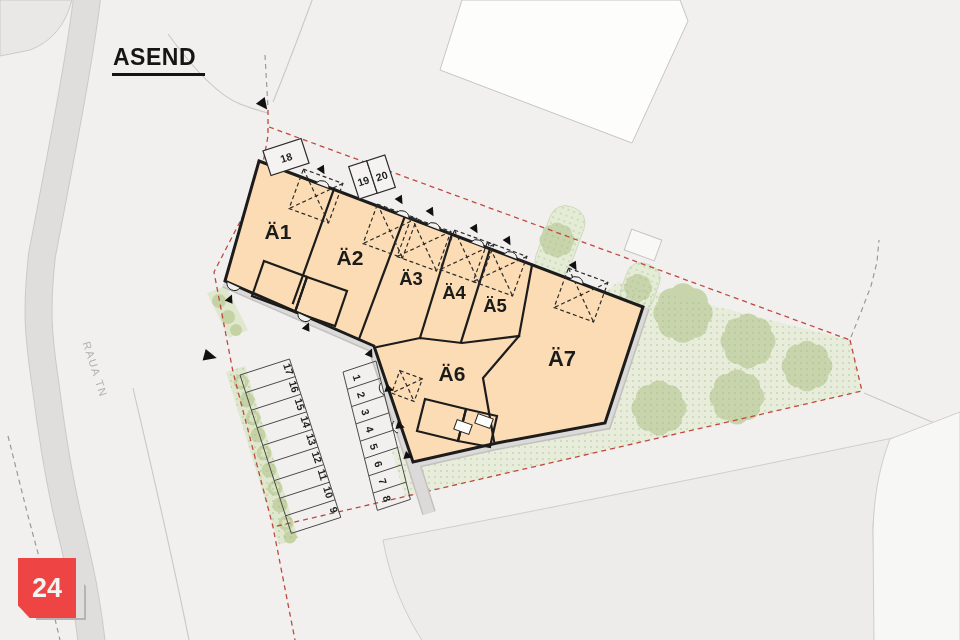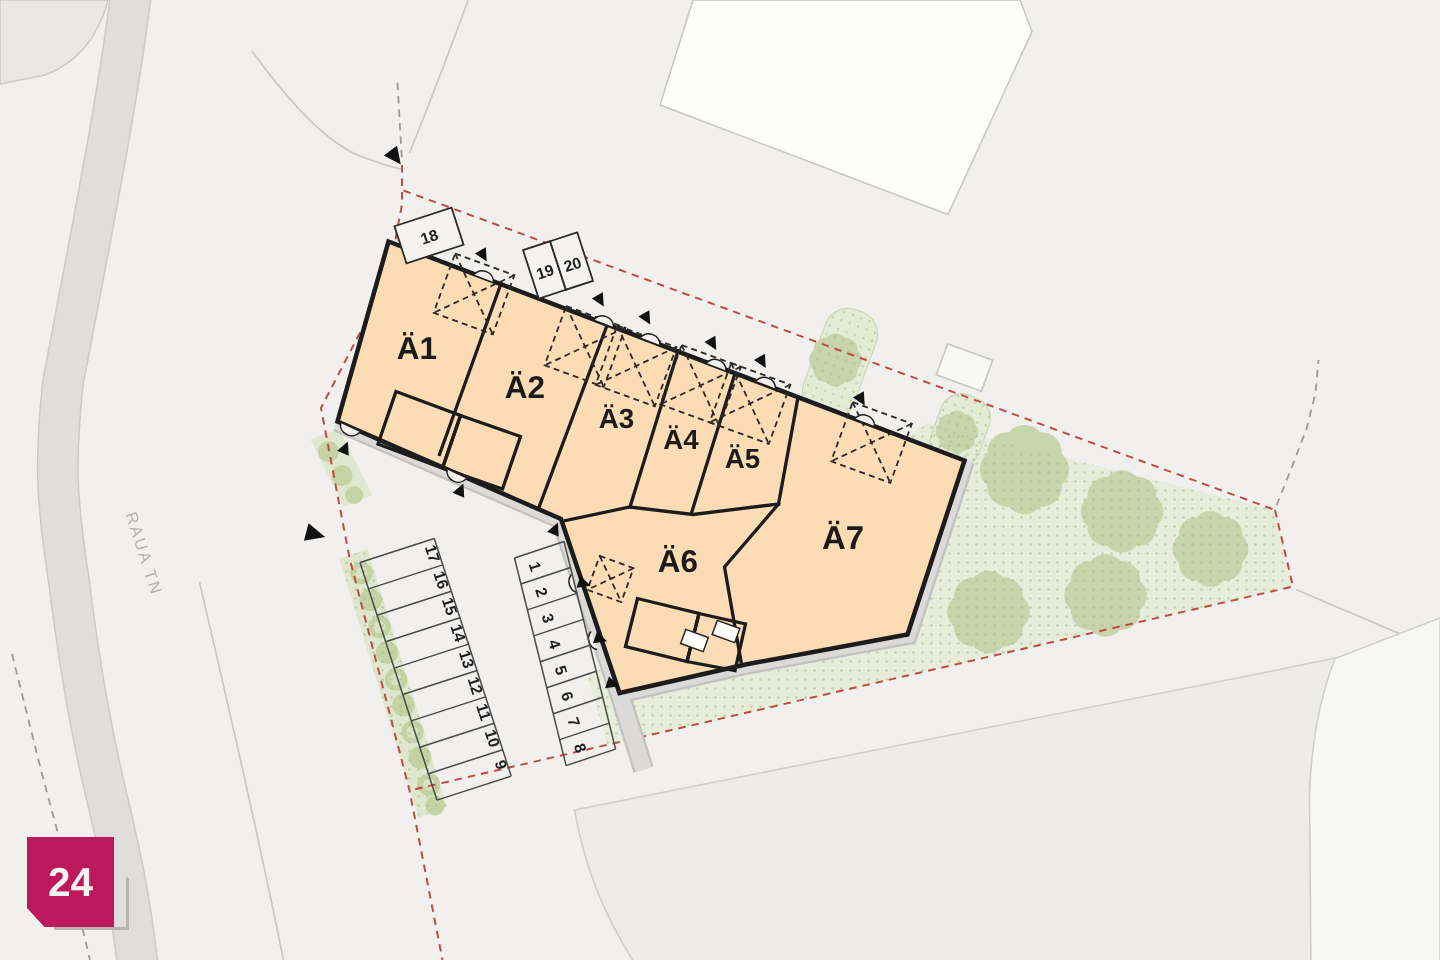--- a/index.html
+++ b/index.html
@@ -17,21 +17,21 @@
   #title{position:absolute;left:112px;top:44px;font-size:23px;font-weight:bold;
          color:#151515;letter-spacing:0.5px;border-bottom:3px solid #151515;
          padding:0 9px 2px 1px;}
   #street-label{position:absolute;left:92px;top:340px;font-size:11px;
          color:#b3b2b0;letter-spacing:1.5px;transform:rotate(72deg);
          transform-origin:0 0;white-space:nowrap;}
   #badge-shadow{position:absolute;left:36px;top:570px;width:46px;height:46px;
          border:2px solid #b5b4b2;
          clip-path:polygon(0 0,68% 0,100% 32%,100% 100%,0 100%);}
   #badge{position:absolute;left:18px;top:558px;width:58px;height:60px;
-         background:#be185d;display:flex;align-items:center;justify-content:center;
+         background:#ef4444;display:flex;align-items:center;justify-content:center;
          color:#f4f4f3;font-size:27px;font-weight:bold;
          clip-path:polygon(0 0,100% 0,100% 100%,20% 100%,0 79%);}
 </style>
 </head>
 <body>
 
 <div id="stage">
 <svg id="plan-svg" width="960" height="640" viewBox="0 0 960 640">
 
   <defs>
@@ -288,16 +288,17 @@
     <text class="unit-label" x="278" y="239" font-size="21">Ä1</text>
     <text class="unit-label" x="350" y="265" font-size="21">Ä2</text>
     <text class="unit-label" x="411" y="285" font-size="18.5">Ä3</text>
     <text class="unit-label" x="454" y="299" font-size="18.5">Ä4</text>
     <text class="unit-label" x="495" y="312" font-size="18.5">Ä5</text>
     <text class="unit-label" x="452" y="381" font-size="21">Ä6</text>
     <text class="unit-label" x="562" y="366" font-size="22">Ä7</text>
   </g>
 </svg>
 
+<div id="title">ASEND</div>
 <div id="street-label">RAUA TN</div>
 <div id="badge-shadow"></div>
 <div id="badge">24</div>
 </div>
 
 </body></html>

